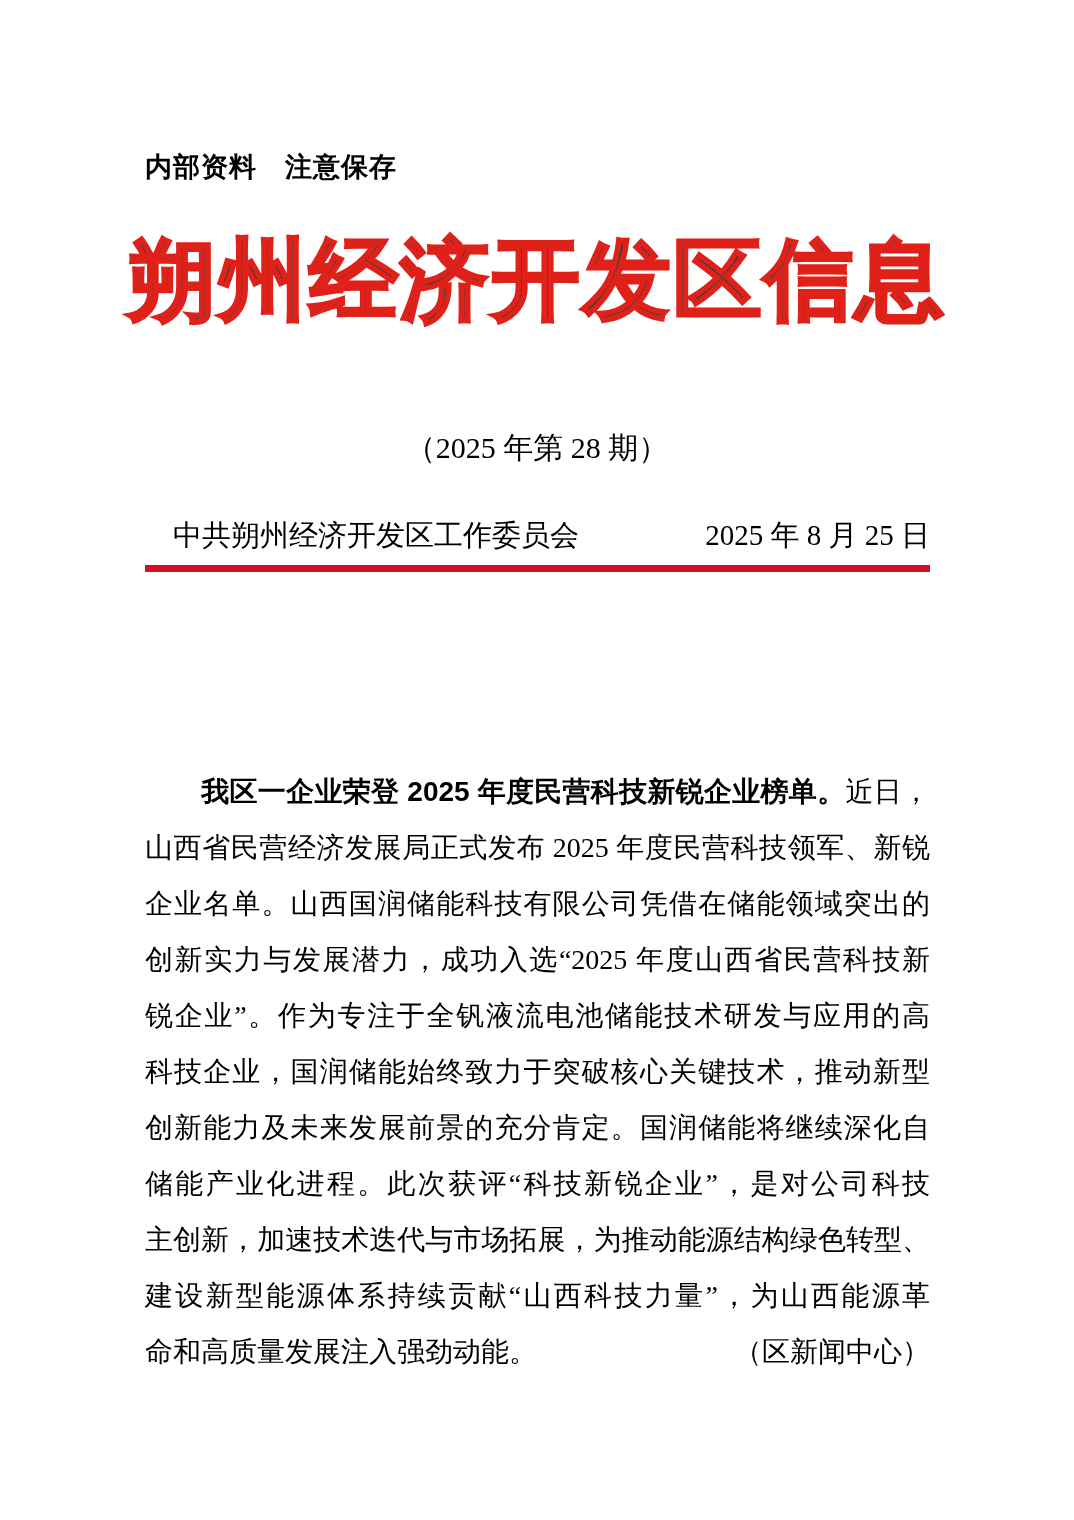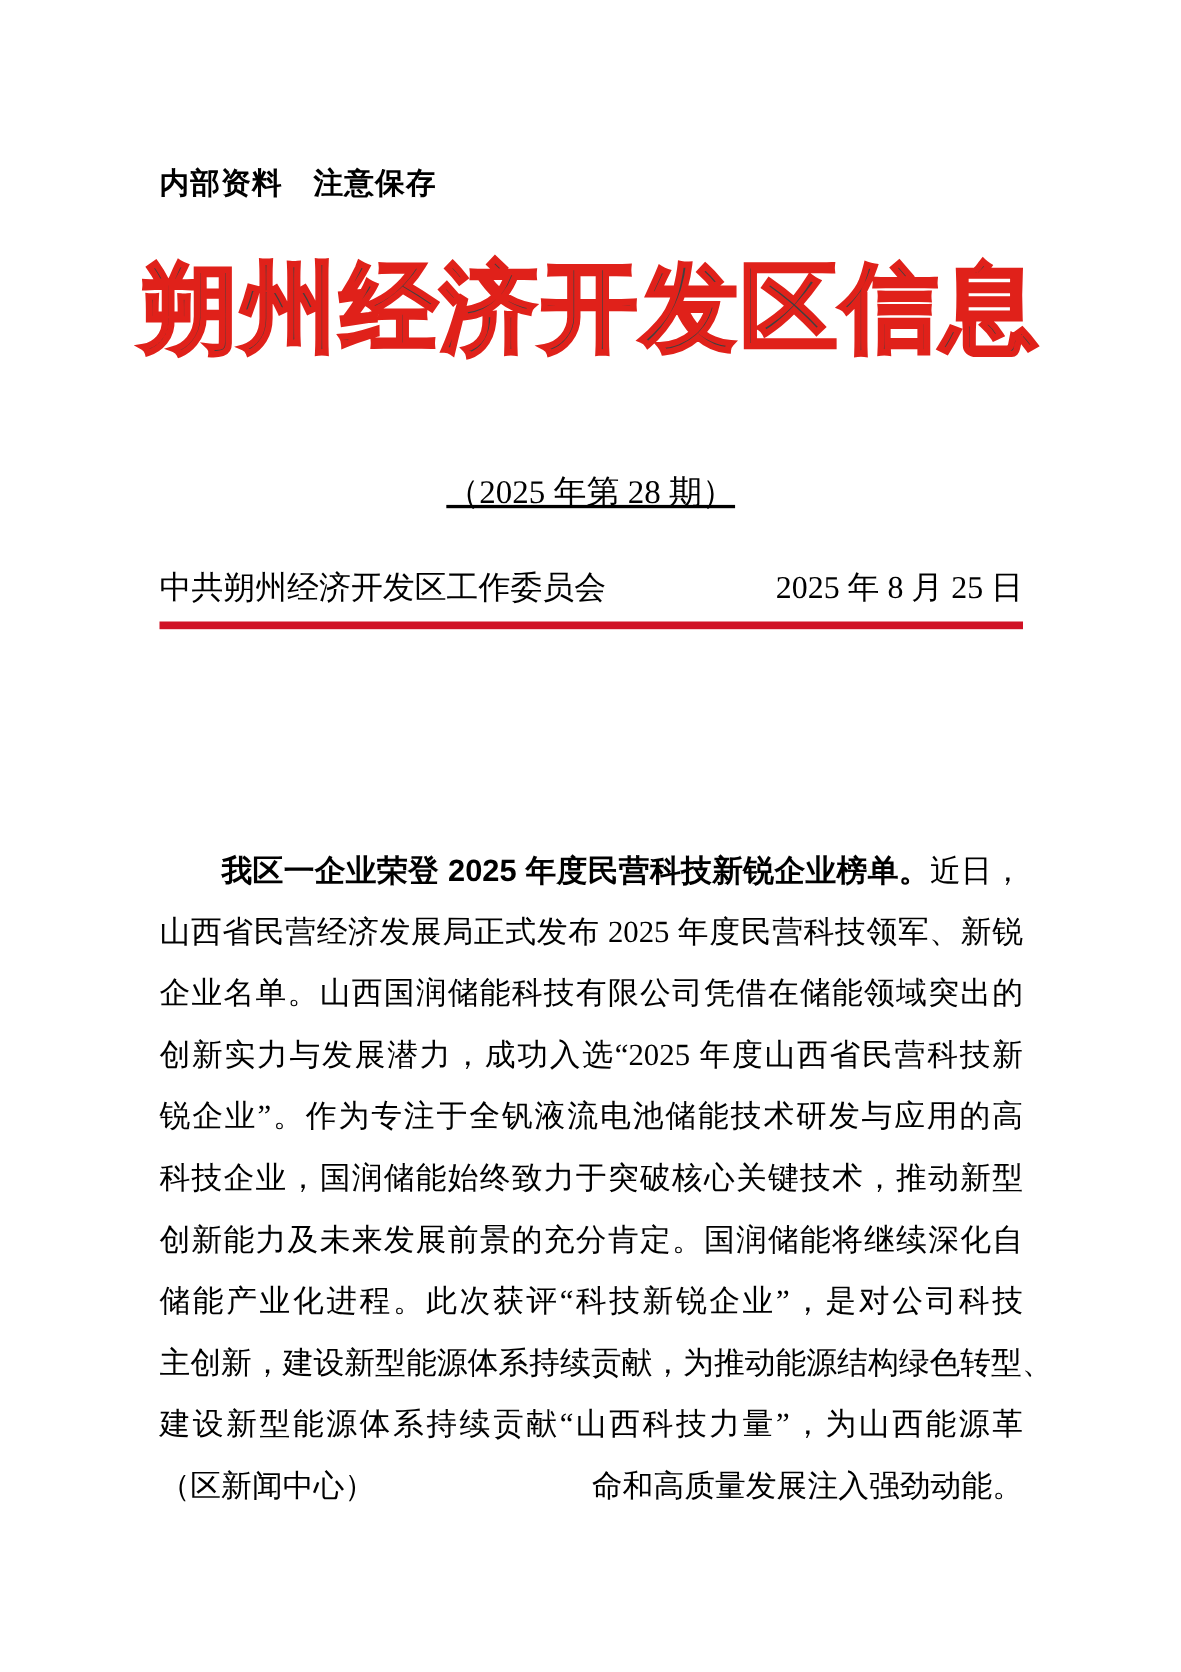--- a/index.html
+++ b/index.html
@@ -52,36 +52,35 @@
   
   .issue {
     position: absolute;
     top: 430px;
     left: 0;
     width: 100%;
     text-align: center;
     font-size: 30px;
     line-height: 1.2;
     white-space: pre;
-    text-decoration: underline;
   }
 
   
   .pub-row {
     position: absolute;
     top: 518px;
     left: 145px;
     width: 785px;
     display: flex;
     justify-content: space-between;
     align-items: baseline;
     font-size: 29px;
     line-height: 1.2;
   }
-  .pub-row .publisher { white-space: pre; }
+  .pub-row .publisher { white-space: pre; margin-left: 28px; }
   .pub-row .pub-date  { white-space: pre; }
 
   
   .red-rule {
     position: absolute;
     top: 565px;
     left: 145px;
     width: 785px;
     height: 7px;
     background: #d01225;
@@ -156,23 +155,23 @@
       <span class="indent"></span><span class="lead-bold">我区一企业荣登 2025 年度民营科技新锐企业榜单。</span><span>近日，</span>
     </div>
 
     <div class="body-line">山西省民营经济发展局正式发布 2025 年度民营科技领军、新锐</div>
     <div class="body-line">企业名单。山西国润储能科技有限公司凭借在储能领域突出的</div>
     <div class="body-line">创新实力与发展潜力，成功入选“2025 年度山西省民营科技新</div>
     <div class="body-line">锐企业”。作为专注于全钒液流电池储能技术研发与应用的高</div>
     <div class="body-line">科技企业，国润储能始终致力于突破核心关键技术，推动新型</div>
     <div class="body-line">创新能力及未来发展前景的充分肯定。国润储能将继续深化自</div>
     <div class="body-line">储能产业化进程。此次获评“科技新锐企业”，是对公司科技</div>
-    <div class="body-line">主创新，建设新型能源体系持续贡献，为推动能源结构绿色转型、</div>
+    <div class="body-line">主创新，加速技术迭代与市场拓展，为推动能源结构绿色转型、</div>
     <div class="body-line">建设新型能源体系持续贡献“山西科技力量”，为山西能源革</div>
 
     <div class="byline-row">
+      <span>命和高质量发展注入强劲动能。</span>
       <span>（区新闻中心）</span>
-      <span>命和高质量发展注入强劲动能。</span>
     </div>
 
   </div>
 
 </div>
 
 </body></html>

